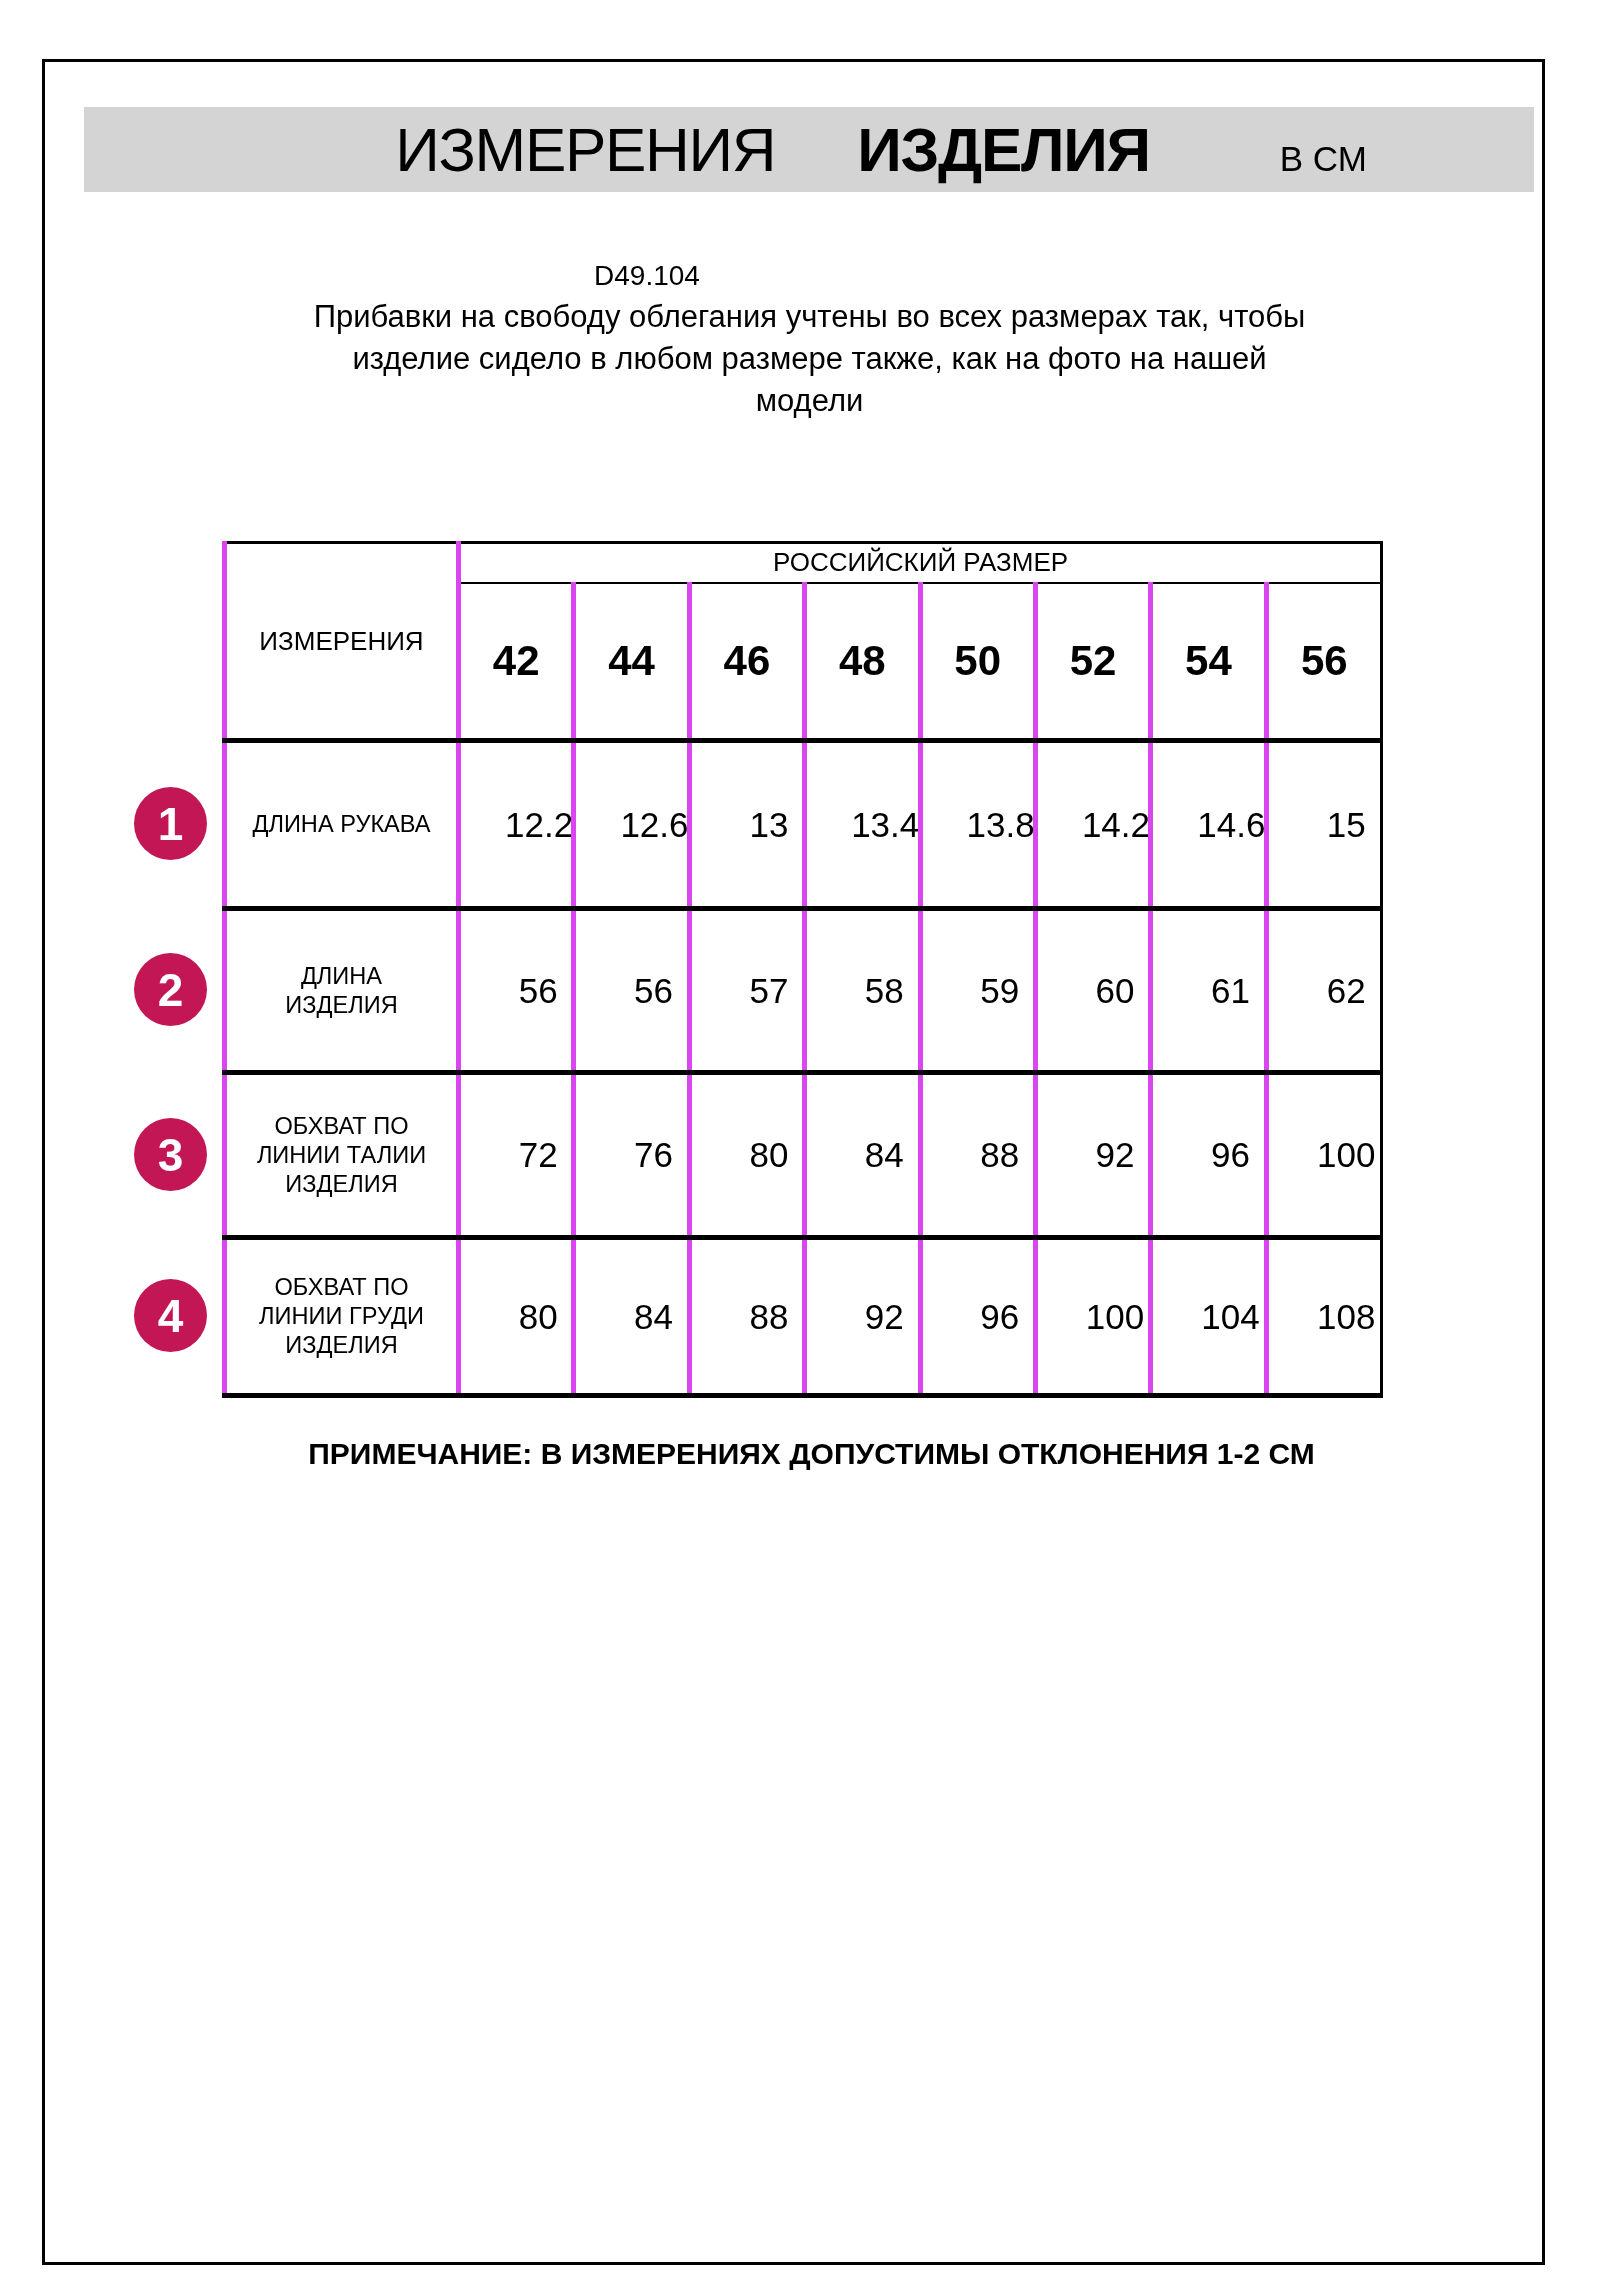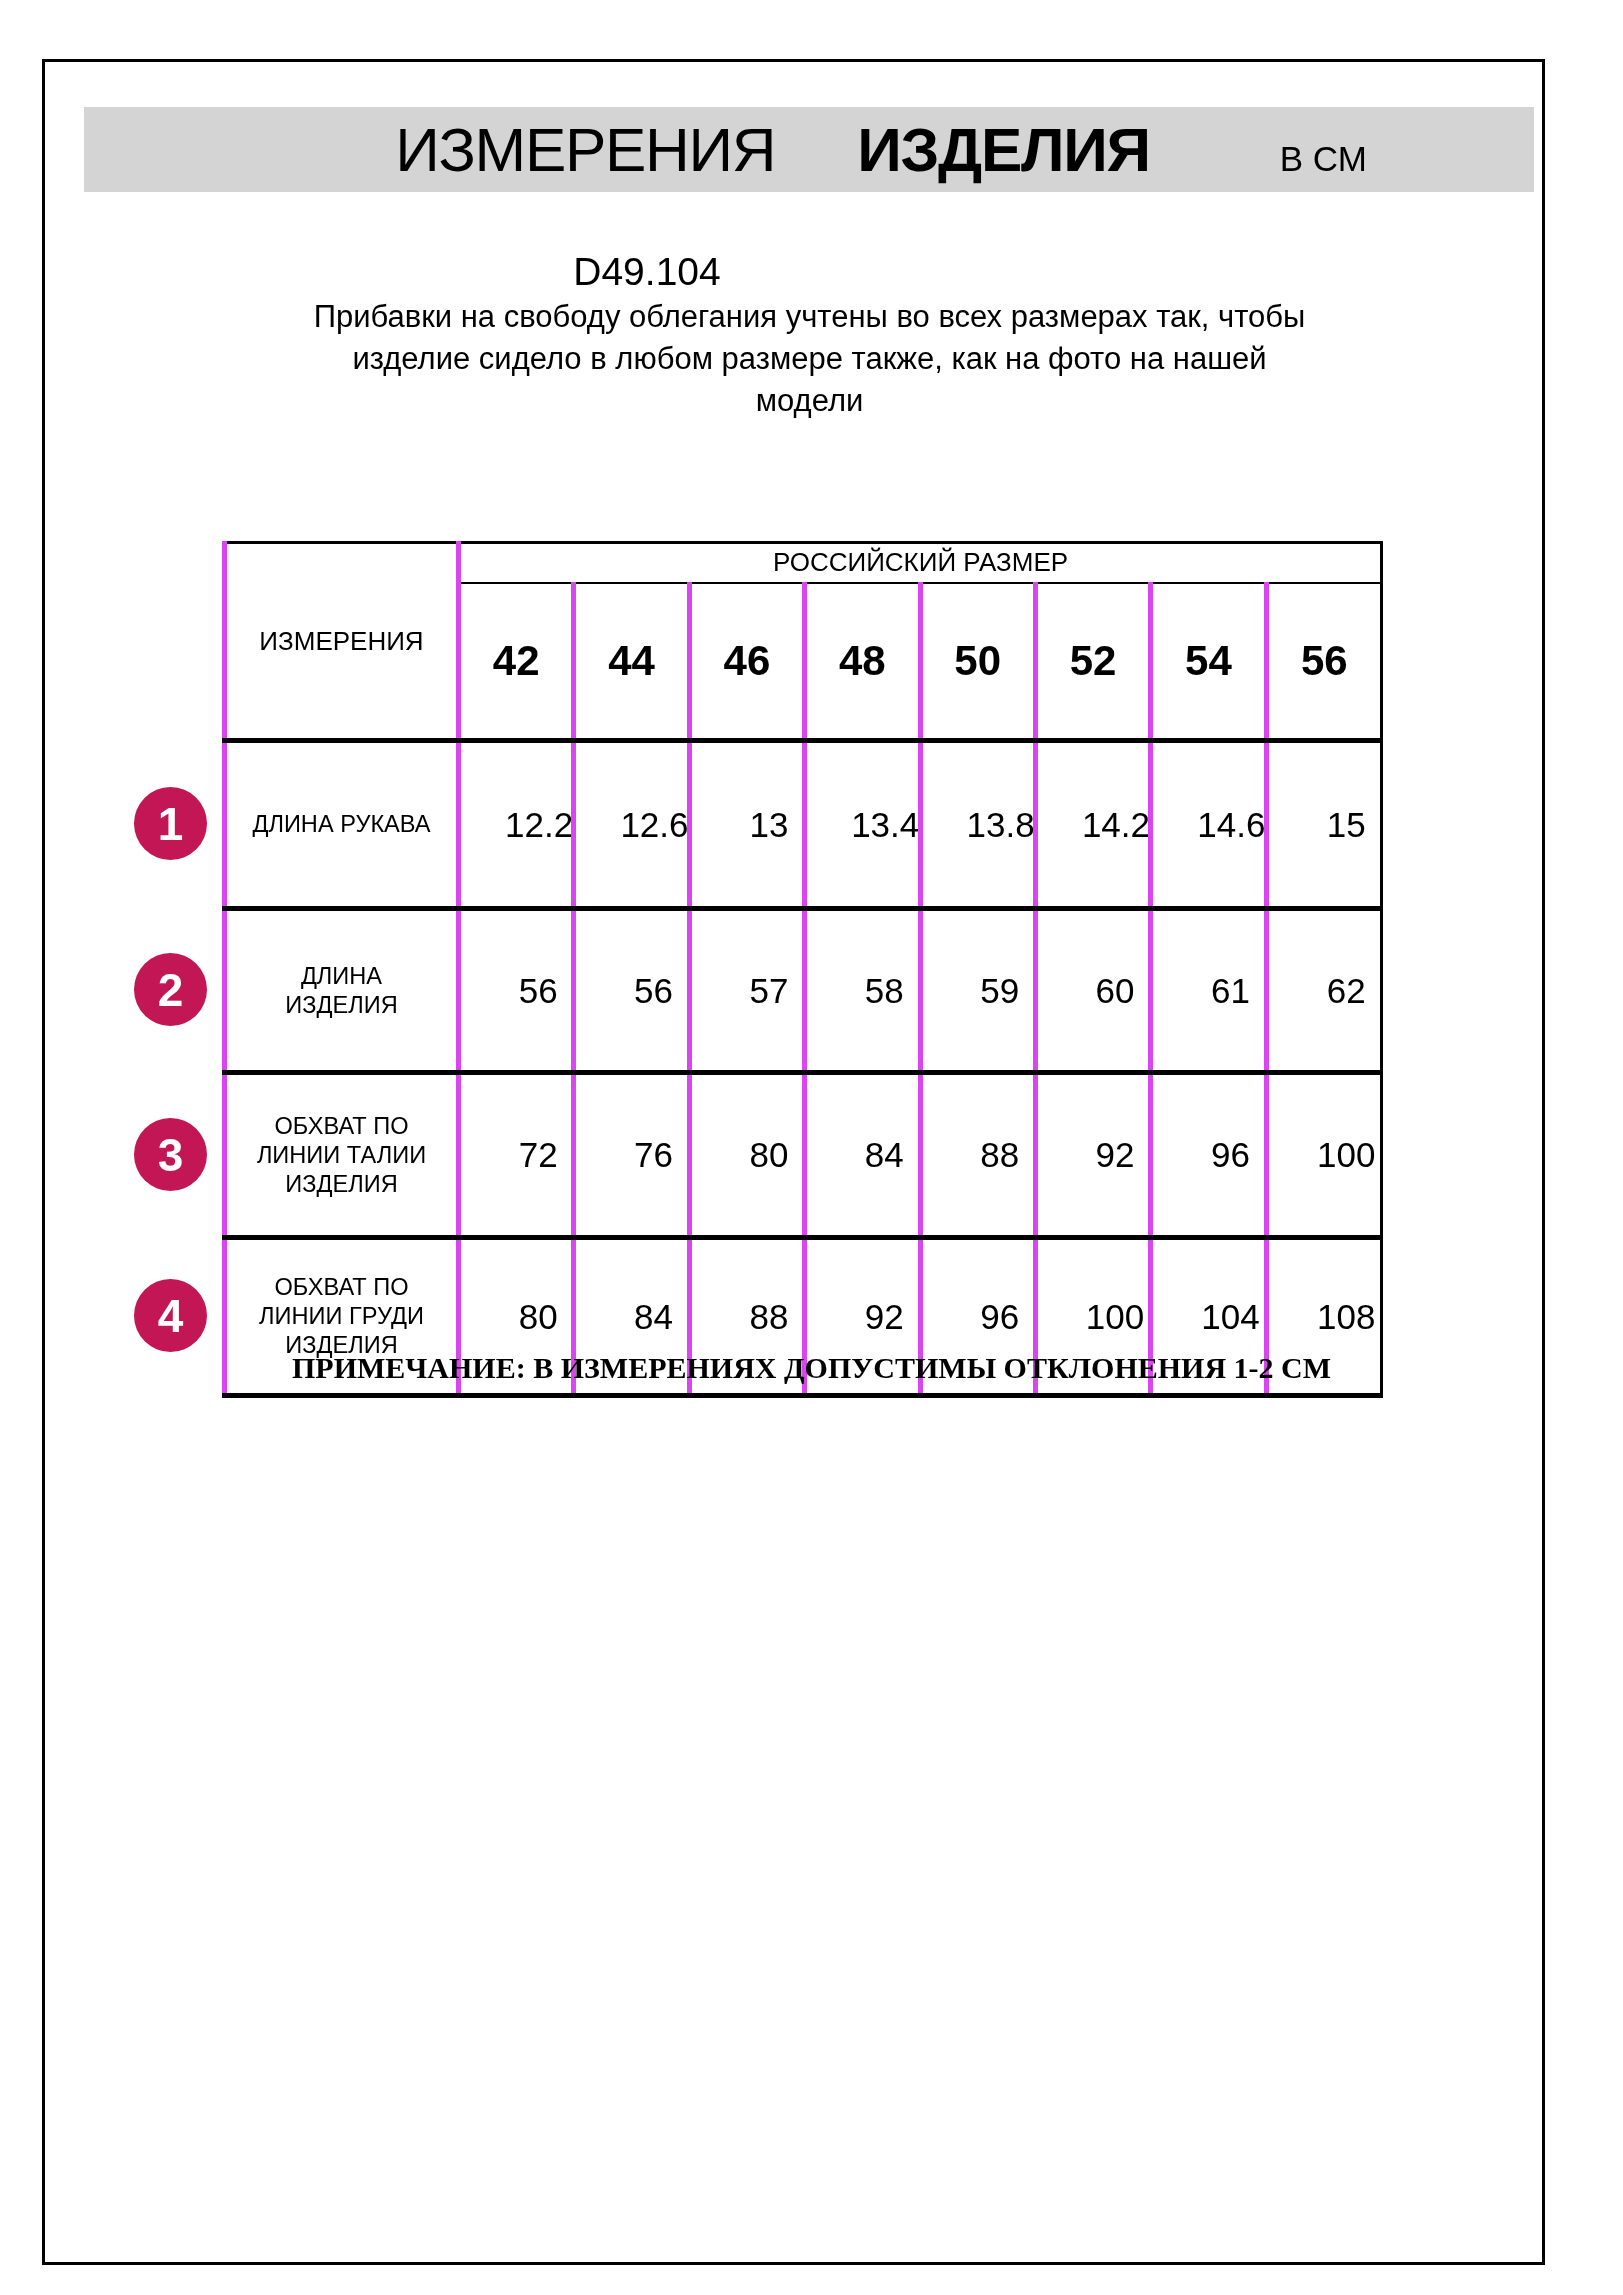--- a/index.html
+++ b/index.html
@@ -49,24 +49,24 @@
   }
   .title-word.bold { font-weight: bold; }
   .title-unit {
     font-size: 35px;
     letter-spacing: 0;
     line-height: 1;
     margin-left: 48px;
   }
   .model-code {
     position: absolute;
-    left: 0; top: 251px;
+    left: 0; top: 261px;
     width: 1294px;
     text-align: center;
-    font-size: 39px;
+    font-size: 28px;
     line-height: 1.1;
   }
   .description {
     position: absolute;
     left: 0; top: 296px;
     width: 1619px;
     text-align: center;
     font-size: 31px;
     line-height: 42px;
     white-space: pre-line;
@@ -131,26 +131,25 @@
     font-size: 46px;
     font-weight: bold;
     line-height: 1;
   }
   .badge.b1 { top: 787px; }
   .badge.b2 { top: 953px; }
   .badge.b3 { top: 1118px; }
   .badge.b4 { top: 1279px; }
   .note {
     position: absolute;
-    left: 0; top: 1351px;
+    left: 0; top: 1437px;
     width: 1623px;
     text-align: center;
     font-size: 30px;
     font-weight: bold;
-    font-family: Liberation Serif, serif;
   }
 </style>
 </head>
 <body>
 
 <div class="sheet">
 
   <div class="page-frame"></div>
 
   <div class="title-bar">

